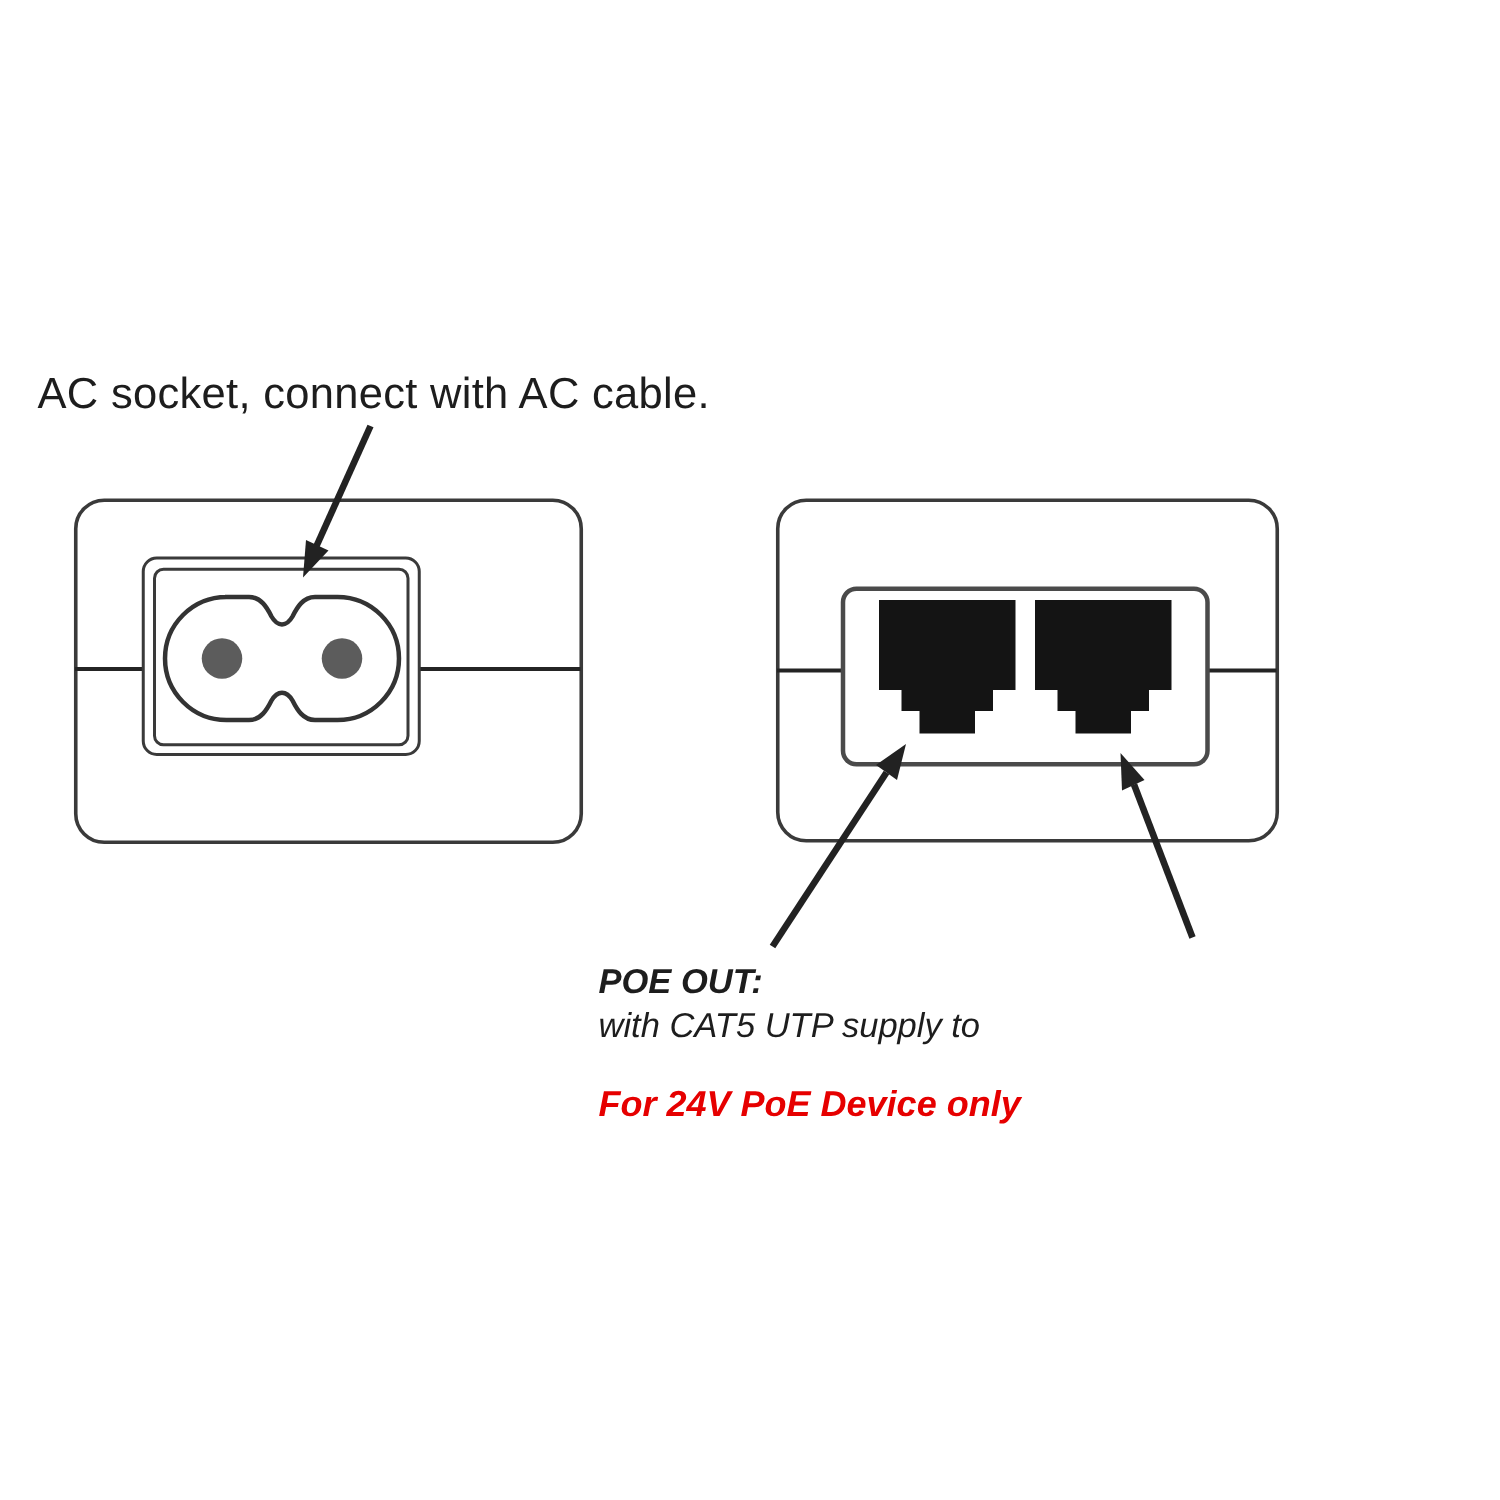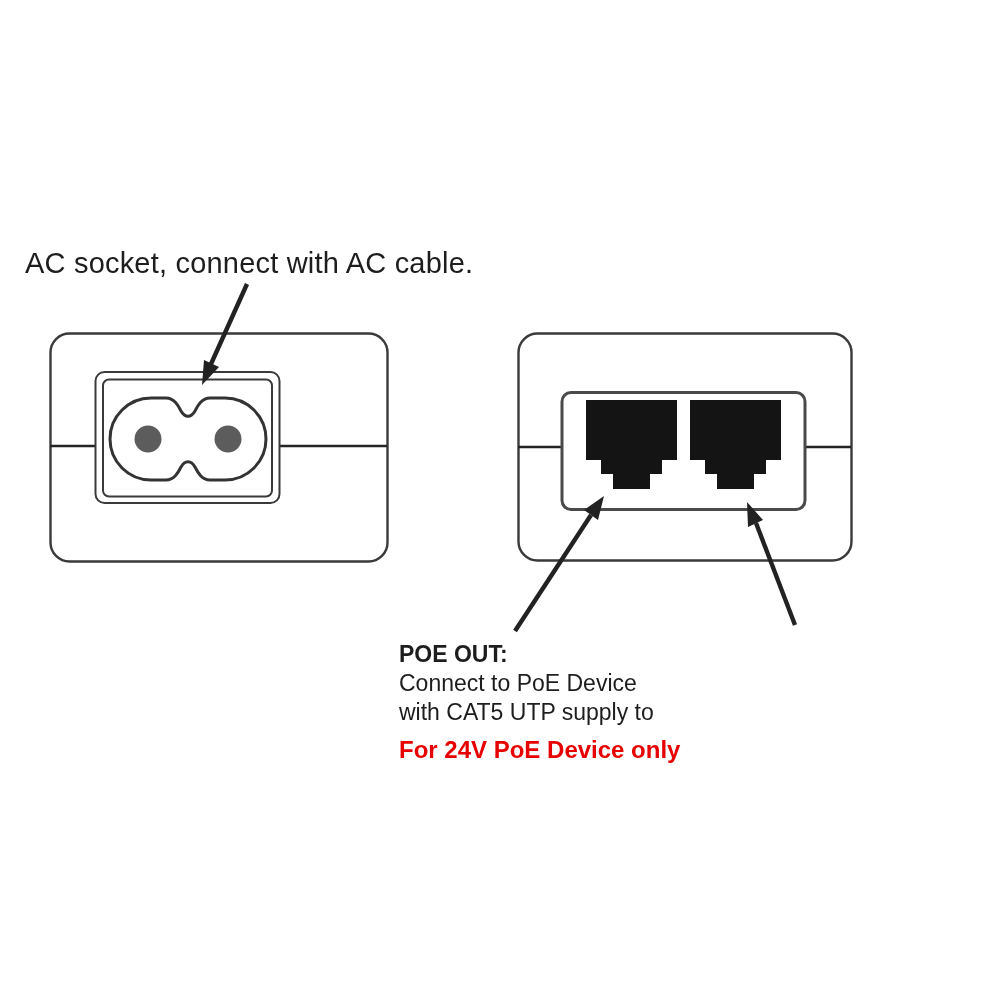--- a/index.html
+++ b/index.html
@@ -24,25 +24,25 @@
   .arrow-line    { stroke: #222222; stroke-width: 4.4; fill: none; }
   .arrow-head    { fill: #222222; stroke: none; }
 
   .label {
     position: absolute;
     color: #1d1d1d;
     white-space: nowrap;
   }
   #ac-label { left: 25px; top: 247px; font-size: 29px; letter-spacing: 0.2px; }
 
-  .callout { position: absolute; font-size: 23px; line-height: 29px; color: #1d1d1d; }
+  .callout { position: absolute; font-size: 23px; line-height: 29px; color: #1d1d1d; font-style: italic; }
   #poe-callout { left: 399px; top: 640px; }
   #lan-callout { left: 729px; top: 642px; }
   .callout-title { font-weight: bold; }
-  .warning-line { font-weight: bold; font-size: 24px; color: #e60000; margin-top: 8px; }
+  .warning-line { font-weight: bold; font-size: 24px; color: #e60000; margin-top: 24px; }
 </style>
 </head>
 <body>
 
 <div id="canvas">
 
   <svg id="diagram-svg" width="1000" height="1000" viewBox="0 0 1000 1000">
 
     <rect class="device-outline" x="50.5" y="333.5" width="337" height="228" rx="19"></rect>
     <line class="seam-line" x1="50" y1="446" x2="96" y2="446"></line>
@@ -77,19 +77,18 @@
     <g>
       <line class="arrow-line" x1="795" y1="625" x2="756" y2="523"></line>
       <polygon class="arrow-head" points="747,502 763,520 748,527"></polygon>
     </g>
   </svg>
 
   <div class="label" id="ac-label">AC socket, connect with AC cable.</div>
 
   <div class="callout" id="poe-callout">
     <div class="callout-title">POE OUT:</div>
-    <div>Connect to PoE Device</div>
     <div>with CAT5 UTP supply to</div>
     <div class="warning-line">For 24V PoE Device only</div>
   </div>
 
 
 </div>
 
 </body></html>

